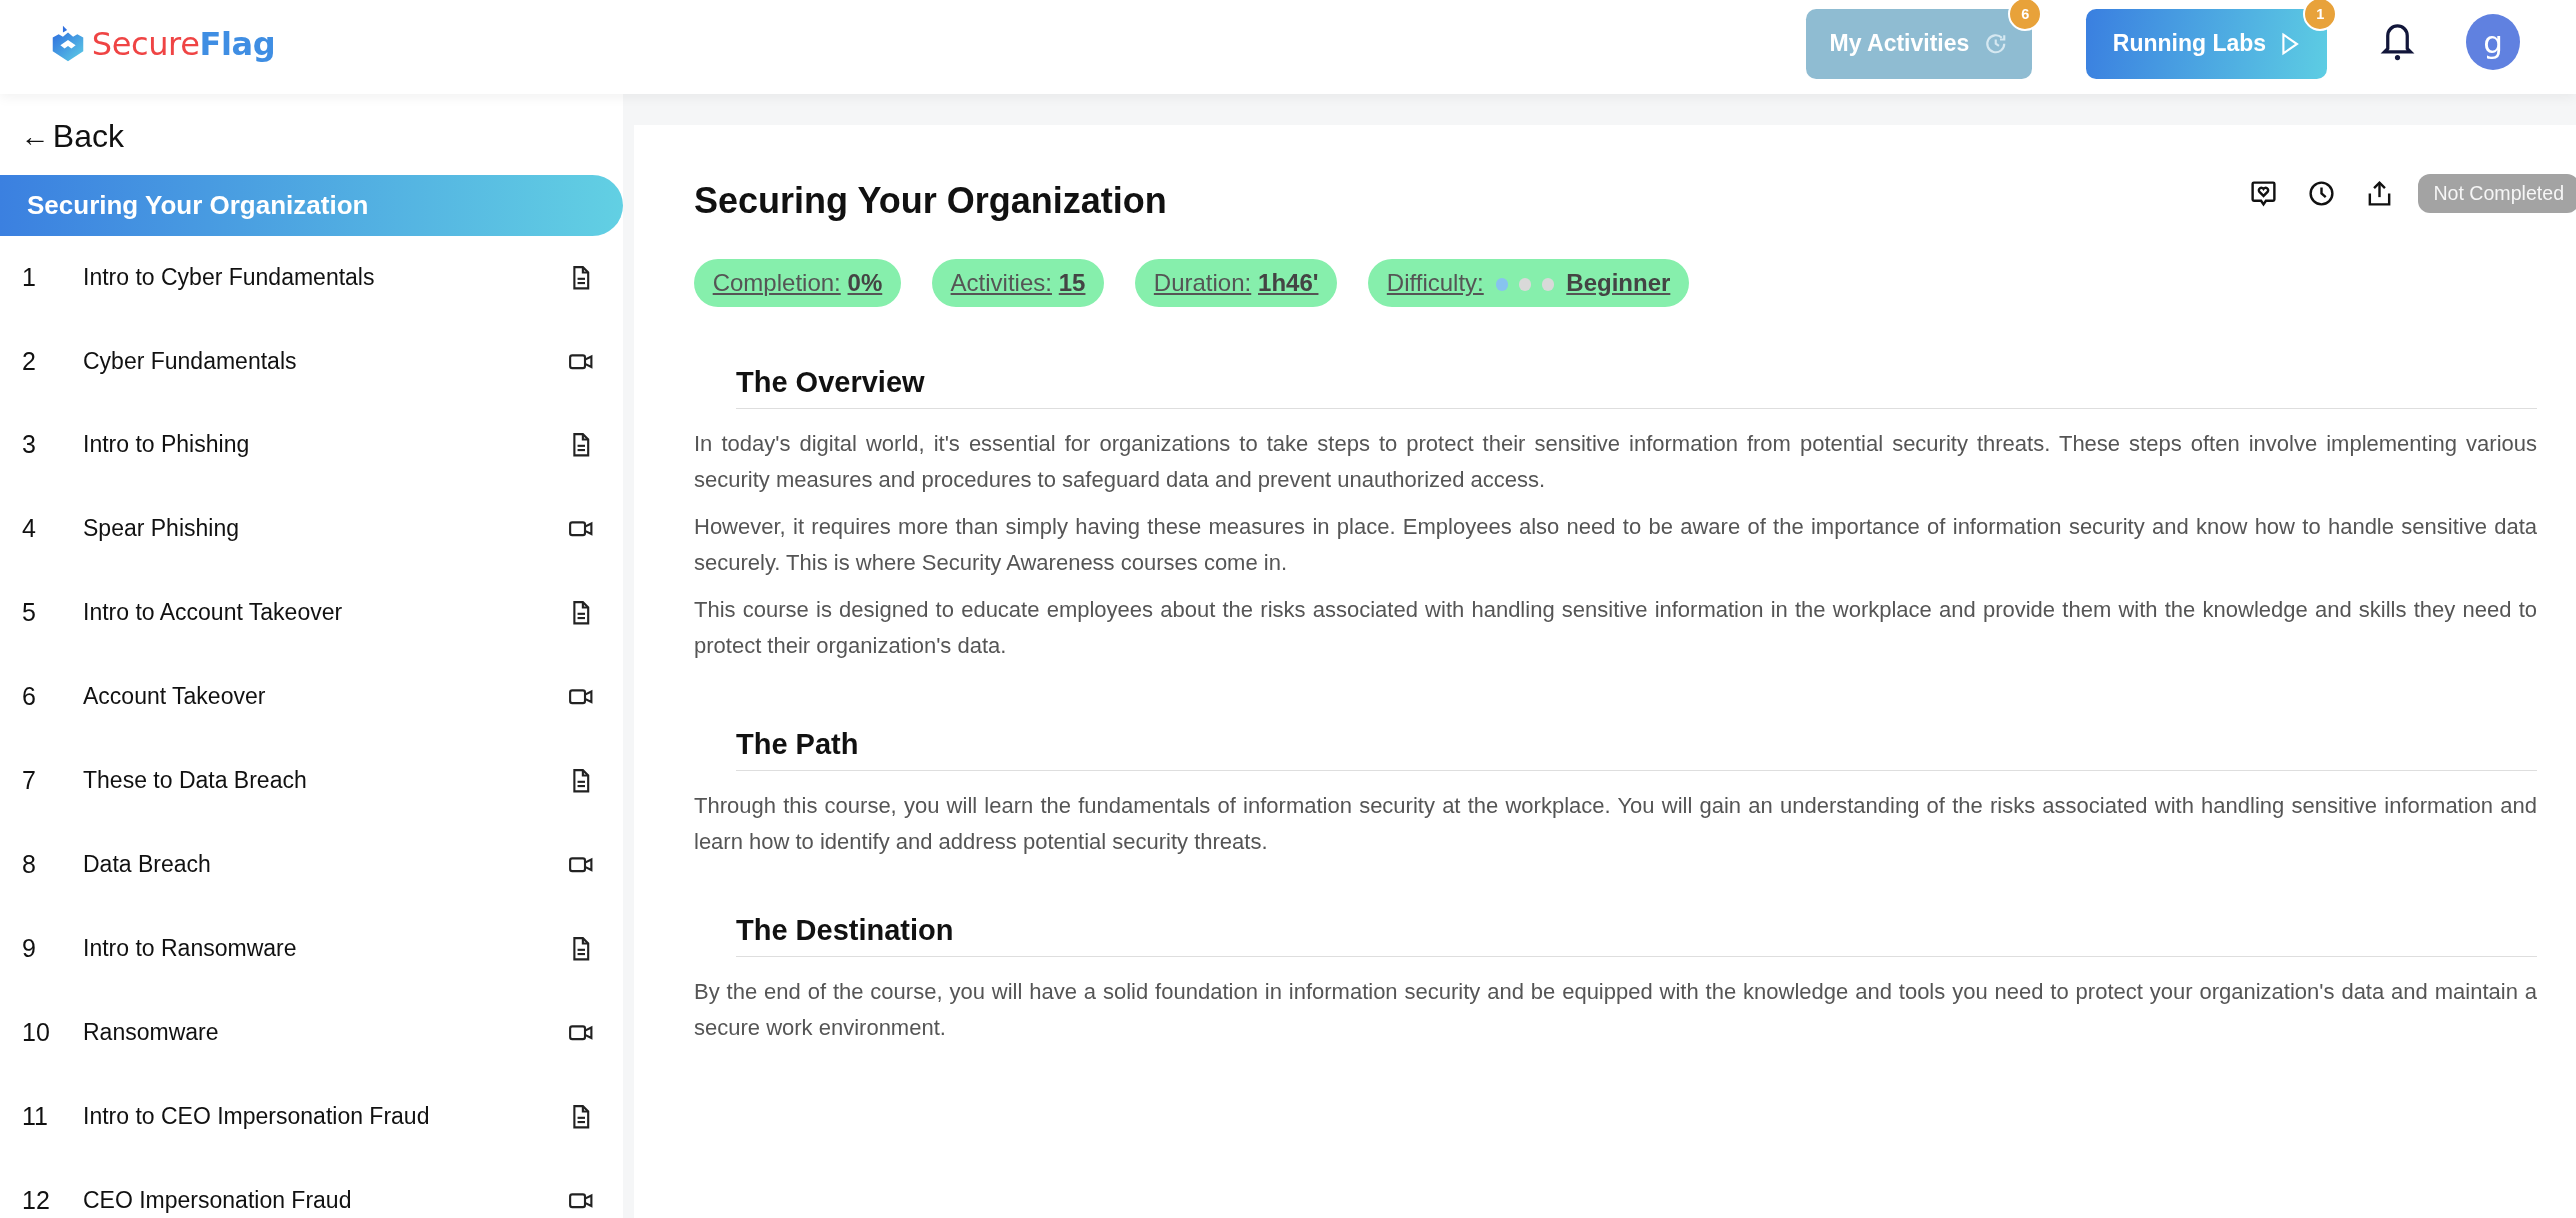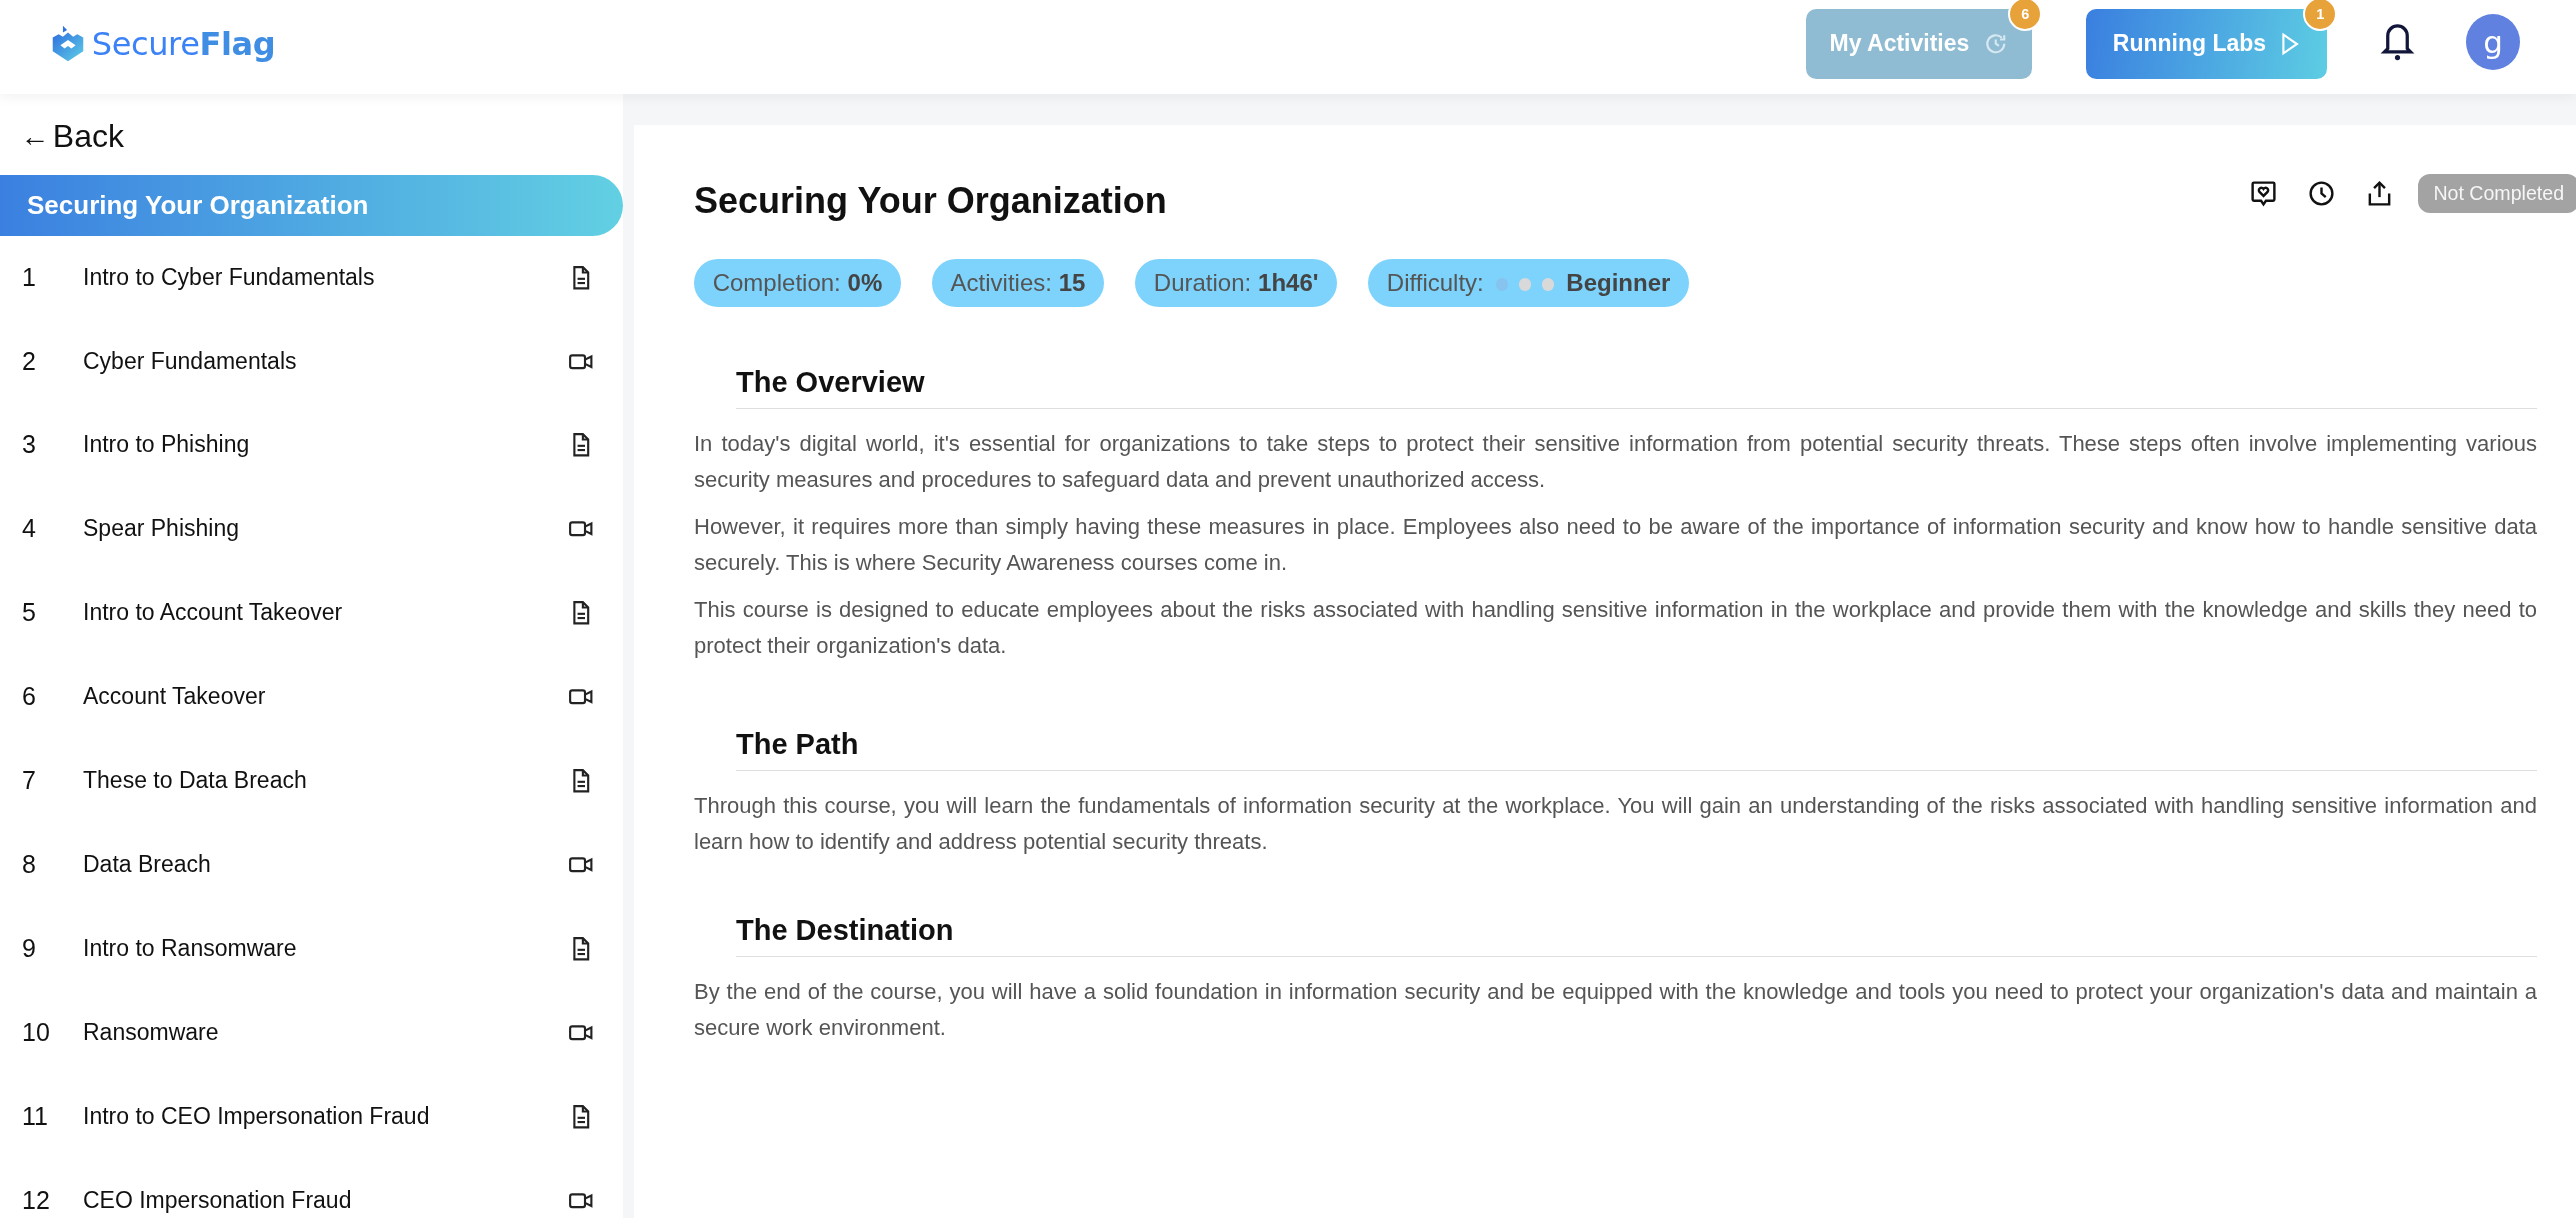--- a/index.html
+++ b/index.html
@@ -3,21 +3,21 @@
 <meta charset="utf-8">
 <style>
   * { box-sizing: border-box; margin: 0; padding: 0; }
   html, body { width: 2576px; height: 1219px; overflow: hidden; background: #f5f6f7; font-family: "Liberation Sans", sans-serif; color: #111; }
 
   
   .header { position: absolute; left: 0; top: 0; width: 2576px; height: 94px; background: #ffffff; box-shadow: 0 3.4px 12px rgba(0,0,0,0.06); z-index: 5; }
   .logo { position: absolute; left: 51px; top: 22px; height: 43px; display: flex; align-items: center; gap: 6.8px; }
   .logo-mark { width: 34px; height: 39px; }
   .logo-text { font-size: 32px; font-family: "DejaVu Sans", sans-serif; letter-spacing: -0.4px; }
-  .logo-text .a { color: #3b82f6; }
+  .logo-text .a { color: #ef4444; }
   .logo-text .b { color: #3f8ee3; font-weight: bold; }
 
   .hbtn { position: absolute; top: 8.5px; height: 70px; border-radius: 10.2px; color: #fff; font-weight: bold; font-size: 23px; display: flex; align-items: center; justify-content: center; gap: 13.6px; cursor: pointer; }
   .btn-activities { left: 1806px; width: 226px; background: #8fbcd2; }
   .btn-activities .ico { color: #d6e8f1; font-size: 24px; }
   .btn-labs { left: 2086px; width: 241px; background: linear-gradient(100deg, #3a7fe0 0%, #5dcde3 100%); }
   .badge-count { position: absolute; top: -12px; right: -10.2px; width: 34px; height: 34px; border-radius: 50%; background: #e8a23a; border: 2.6px solid #fff; color: #fff; font-size: 14.5px; font-weight: bold; display: flex; align-items: center; justify-content: center; }
 
   .bell { position: absolute; left: 2378px; top: 18.7px; width: 39px; height: 43px; }
   .avatar { position: absolute; left: 2466px; top: 13.6px; width: 54px; height: 56px; border-radius: 50%; background: #6081e0; color: #fff; font-size: 31px; display: flex; align-items: center; justify-content: center; font-family: "DejaVu Sans", sans-serif; cursor: pointer; }
@@ -32,21 +32,21 @@
   .item .label { position: absolute; left: 83px; font-size: 23px; color: #111; }
   .item .typeicon { position: absolute; left: 568px; width: 25.5px; height: 25.5px; }
 
   
   .content { position: absolute; left: 634px; top: 125px; width: 1942px; height: 1094px; background: #ffffff; }
   .title { position: absolute; left: 60px; top: 55px; font-size: 36px; font-weight: bold; color: #111; }
   .actions { position: absolute; right: 0px; top: 49px; display: flex; align-items: center; gap: 29px; padding-right: 0; }
   .actions .act { width: 29px; height: 29px; cursor: pointer; }
   .status-pill { margin-left: -5.1px; margin-right: -3.4px; height: 39px; padding: 0 15.3px; border-radius: 12px; background: #a3a3a3; color: #f6f6f6; font-size: 19.6px; display: flex; align-items: center; }
   .pills { position: absolute; left: 60px; top: 134px; display: flex; gap: 31px; }
-  .pill { height: 48px; padding: 0 18.7px; border-radius: 24px; background: #7dd3fc; color: #555; font-size: 24px; display: flex; align-items: center; gap: 6.8px; }
+  .pill { height: 48px; padding: 0 18.7px; border-radius: 24px; background: #86efac; color: #555; font-size: 24px; display: flex; align-items: center; gap: 6.8px; text-decoration: underline; }
   .pill b { color: #444; }
   .dot { width: 12.8px; height: 12.8px; border-radius: 50%; display: inline-block; margin: 0 5.1px; }
 
   .section { position: absolute; left: 60px; width: 1843px; }
   .section h2 { font-size: 29px; font-weight: bold; color: #111; padding-bottom: 8.5px; border-bottom: 1.7px solid #dedede; margin-left: 42px; }
   .section p { font-size: 22px; line-height: 36px; color: #555; margin-top: 17px; text-align: justify; }
   .section p + p { margin-top: 11px; }
 </style>
 </head>
 <body>

